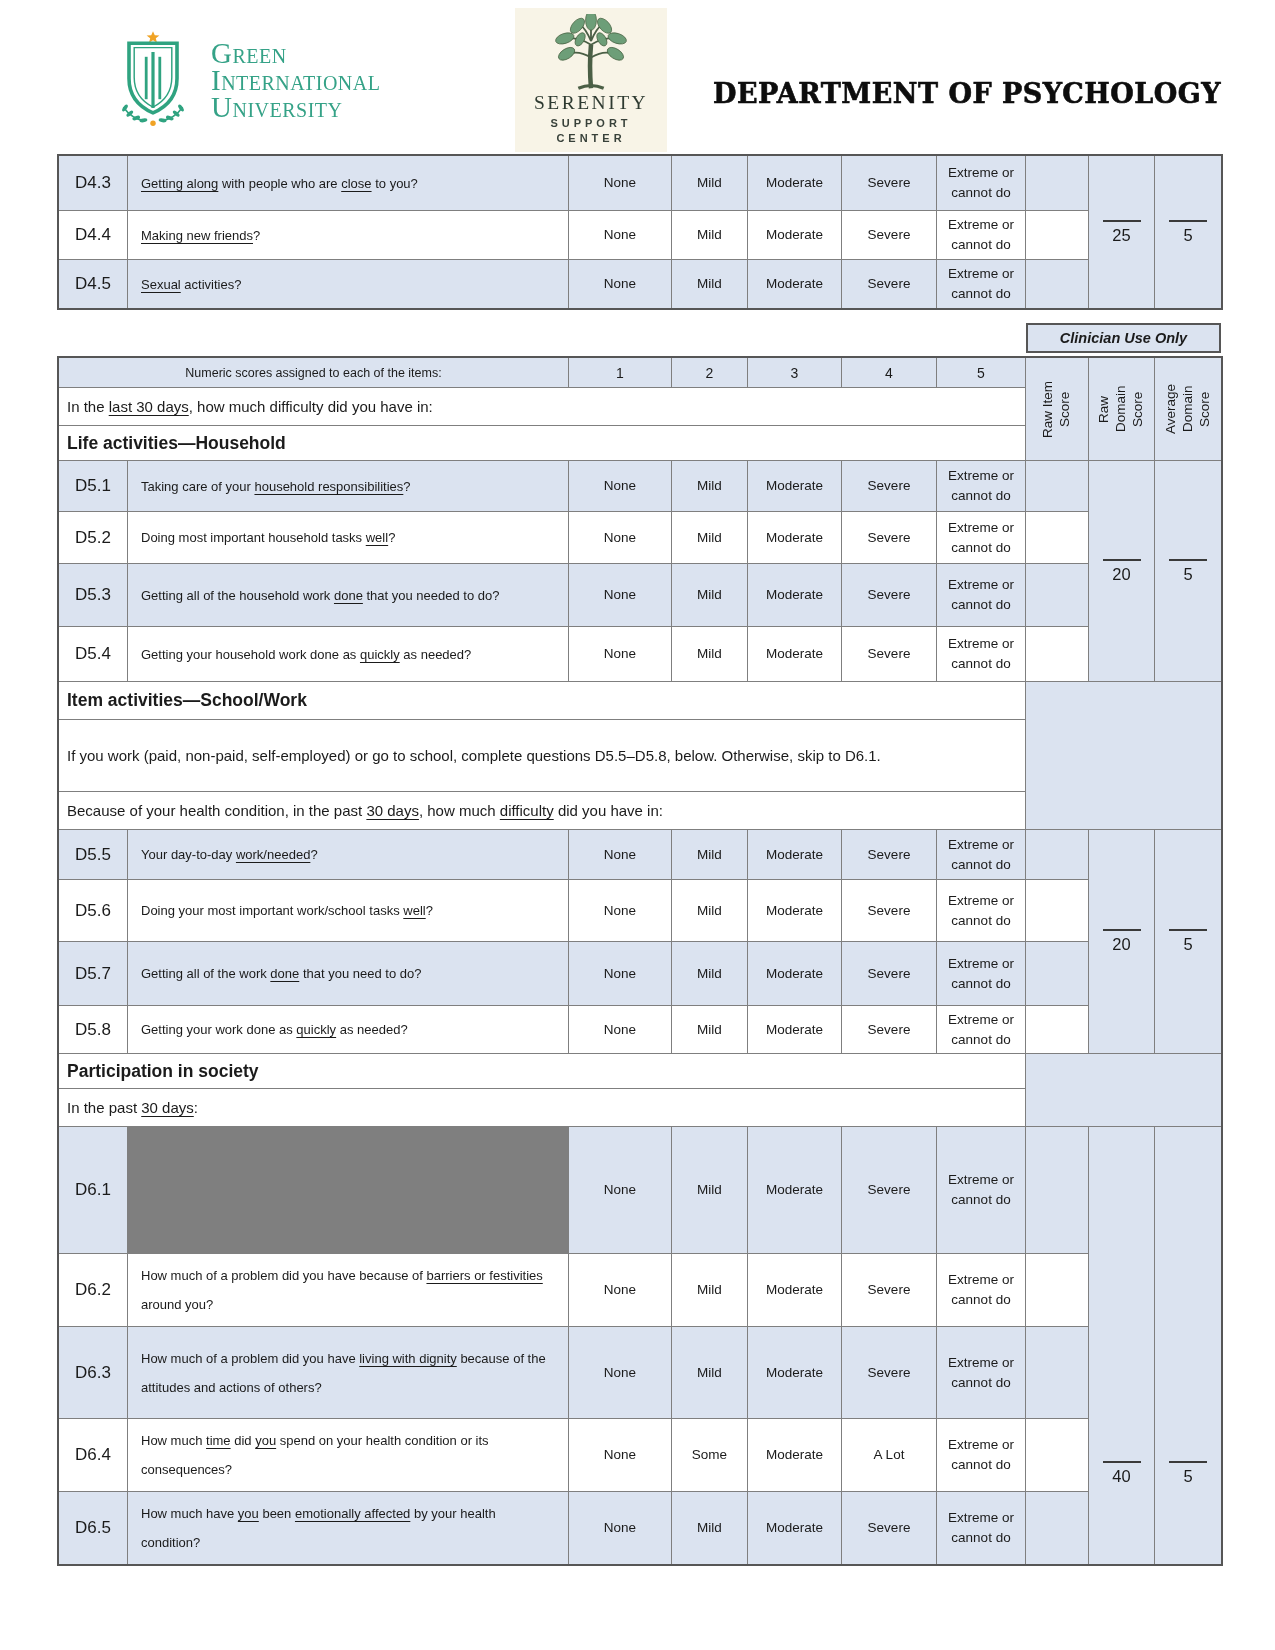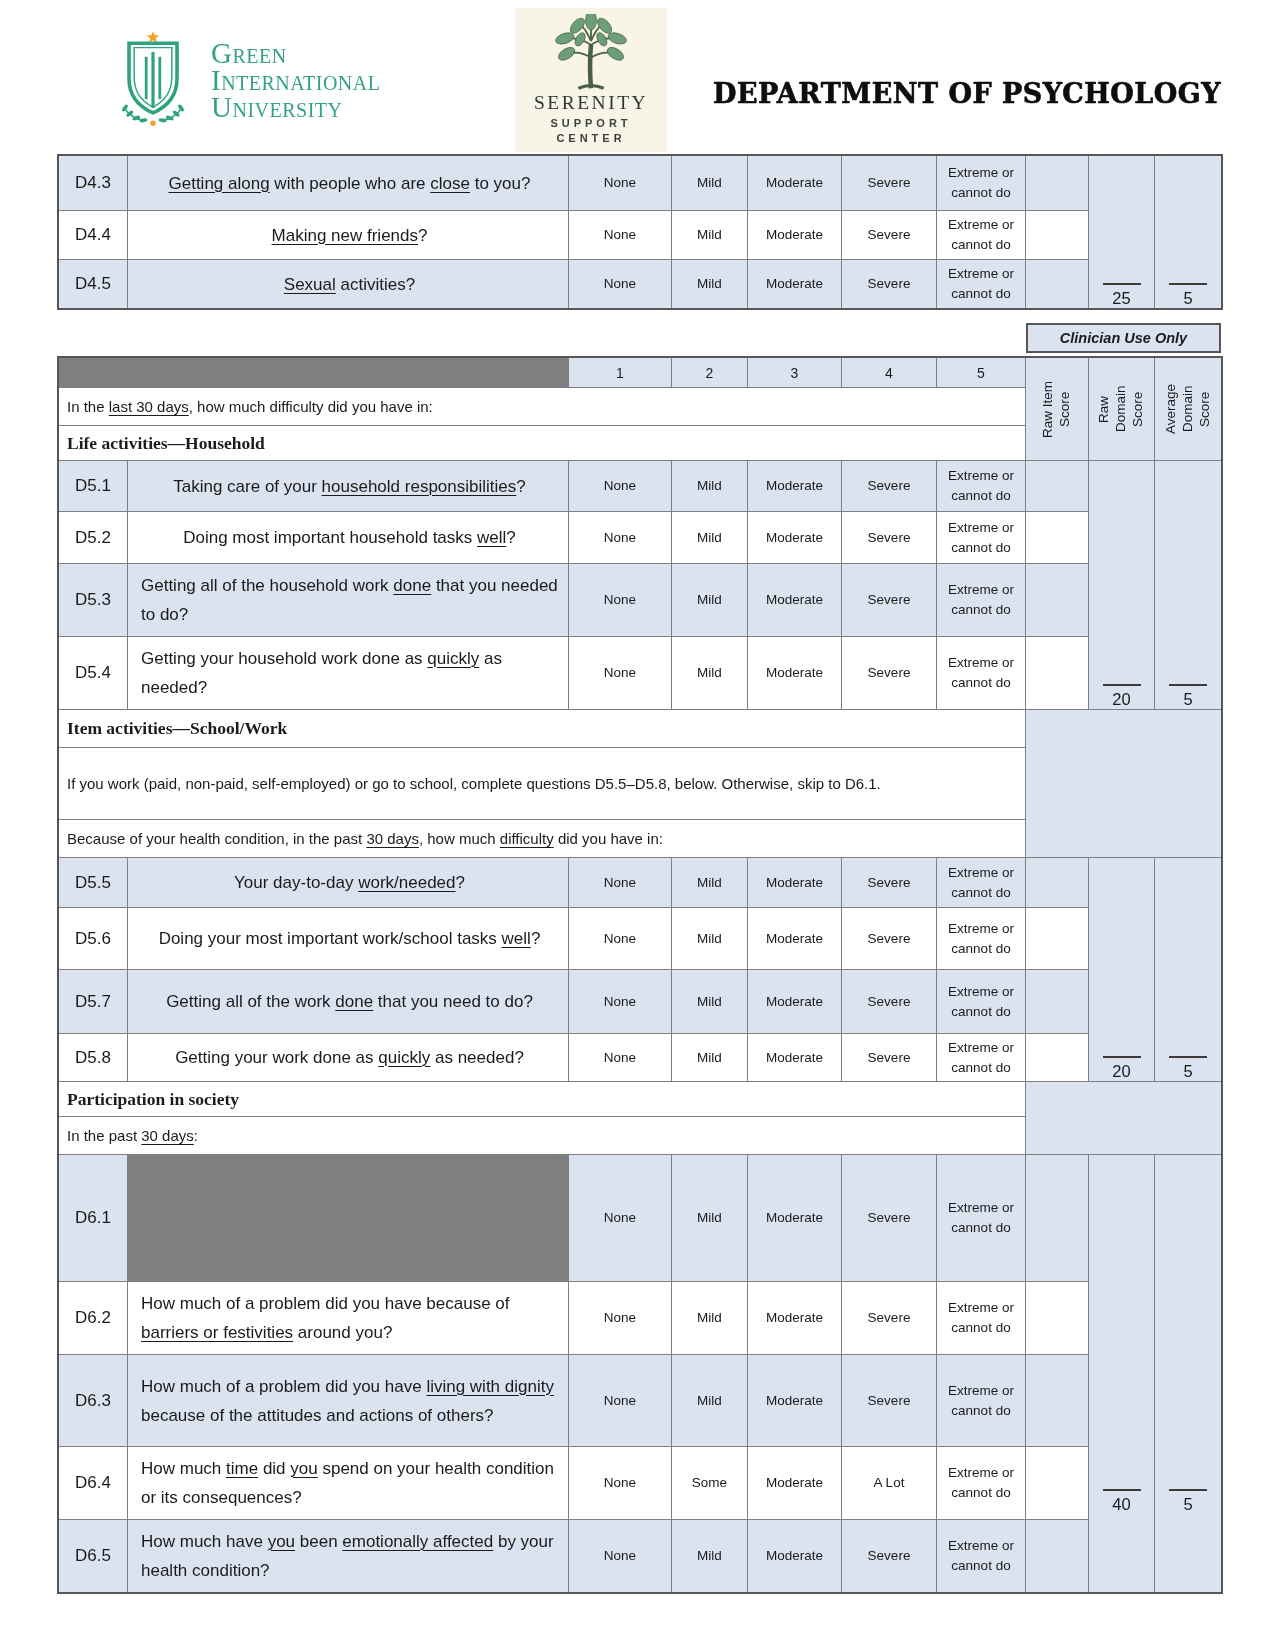--- a/index.html
+++ b/index.html
@@ -32,32 +32,32 @@
   .gridB{grid-template-rows:
     minmax(29px,auto) minmax(31px,auto) minmax(34px,auto)
     minmax(50px,auto) minmax(51px,auto) minmax(62px,auto) minmax(54px,auto)
     minmax(37px,auto) minmax(71px,auto) minmax(30px,auto)
     minmax(49px,auto) minmax(61px,auto) minmax(63px,auto) minmax(47px,auto)
     minmax(34px,auto) minmax(34px,auto)
     minmax(126px,auto) minmax(66px,auto) minmax(91px,auto) minmax(66px,auto) minmax(62px,auto);}
   .cell-blue{background:#dbe3f0 !important;}
 
   .q-code{display:flex;align-items:center;justify-content:center;font-size:17px;}
-  .q-text{display:flex;align-items:center;padding:7px 10px 7px 13px;font-size:17px;line-height:29px;justify-content:center;}
+  .q-text{display:flex;align-items:center;padding:7px 10px 7px 13px;font-size:13px;line-height:29px;}
   u{text-underline-offset:3px;text-decoration-thickness:1.3px;}
   .opt{display:flex;align-items:center;justify-content:center;text-align:center;
     font-size:13.5px;line-height:1.45;padding:2px 3px;}
-  .sec-hdr{display:flex;align-items:center;font-weight:bold;font-size:17.5px;padding:3px 8px;font-family:Liberation Serif, serif;}
+  .sec-hdr{display:flex;align-items:center;font-weight:bold;font-size:17.5px;padding:3px 8px;}
   .instr{display:flex;align-items:center;font-size:15px;line-height:27px;padding:5px 8px;}
   .numeric-label{display:flex;align-items:center;justify-content:center;font-size:12.5px;}
   .num-val{display:flex;align-items:center;justify-content:center;font-size:14px;}
   .rot{display:flex;align-items:center;justify-content:center;}
   .rot span{writing-mode:vertical-rl;transform:rotate(180deg);font-size:13.5px;line-height:1.25;
     text-align:center;height:74px;}
-  .score-merge{display:flex;align-items:flex-end;justify-content:center;}
+  .score-merge{display:flex;align-items:center;justify-content:center;}
   .score-merge.low{align-items:flex-end;padding-bottom:78px;}
   .frac{display:flex;flex-direction:column;align-items:center;}
   .frac-bar{width:38px;border-top:2px solid #3a3a3a;margin-bottom:4px;}
   .frac-num{font-size:16.5px;}
 
   .clin-row{position:relative;height:46px;}
   .clin{position:absolute;left:969px;top:13px;width:191px;height:26px;background:#dbe3f0;
     border:2px solid #565656;display:flex;align-items:center;justify-content:center;
     font-weight:bold;font-style:italic;font-size:14.5px;}
 </style>
@@ -164,20 +164,21 @@
           <div class="frac-num">5</div>
         </div>
       </div>
     </div>
 
   <div class="clin-row">
     <div class="clin">Clinician Use Only</div>
   </div>
 
   <div id="tableB" class="grid gridB">
+      <div class="numeric-label cell-blue" style="grid-area: 1 / 1 / span 1 / span 2;">Numeric scores assigned to each of the items:</div>
       <div class="num-val cell-blue" style="grid-area: 1 / 3 / span 1 / span 1;">1</div>
       <div class="num-val cell-blue" style="grid-area: 1 / 4 / span 1 / span 1;">2</div>
       <div class="num-val cell-blue" style="grid-area: 1 / 5 / span 1 / span 1;">3</div>
       <div class="num-val cell-blue" style="grid-area: 1 / 6 / span 1 / span 1;">4</div>
       <div class="num-val cell-blue" style="grid-area: 1 / 7 / span 1 / span 1;">5</div>
       <div class="rot cell-blue" style="grid-area: 1 / 8 / span 3 / span 1;">
         <span>Raw Item Score</span>
       </div>
       <div class="rot cell-blue" style="grid-area: 1 / 9 / span 3 / span 1;">
         <span>Raw Domain Score</span>

